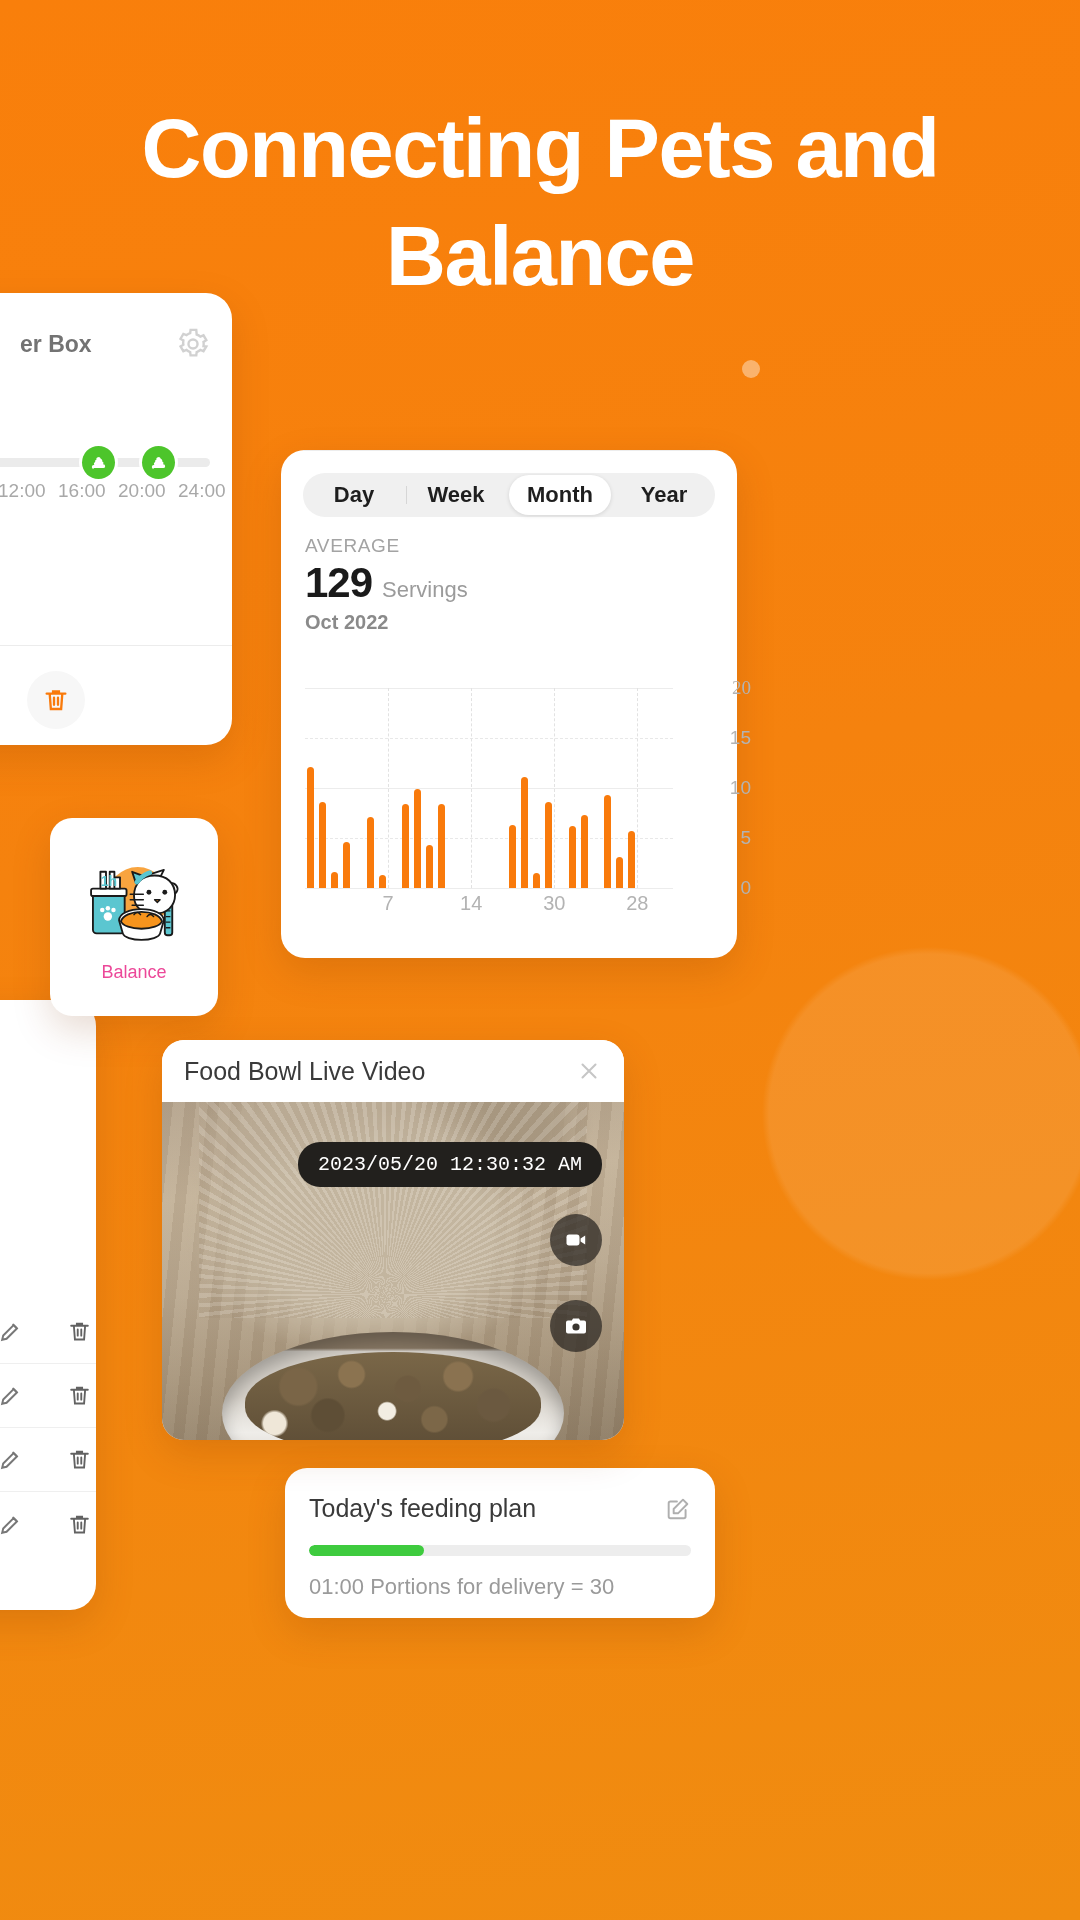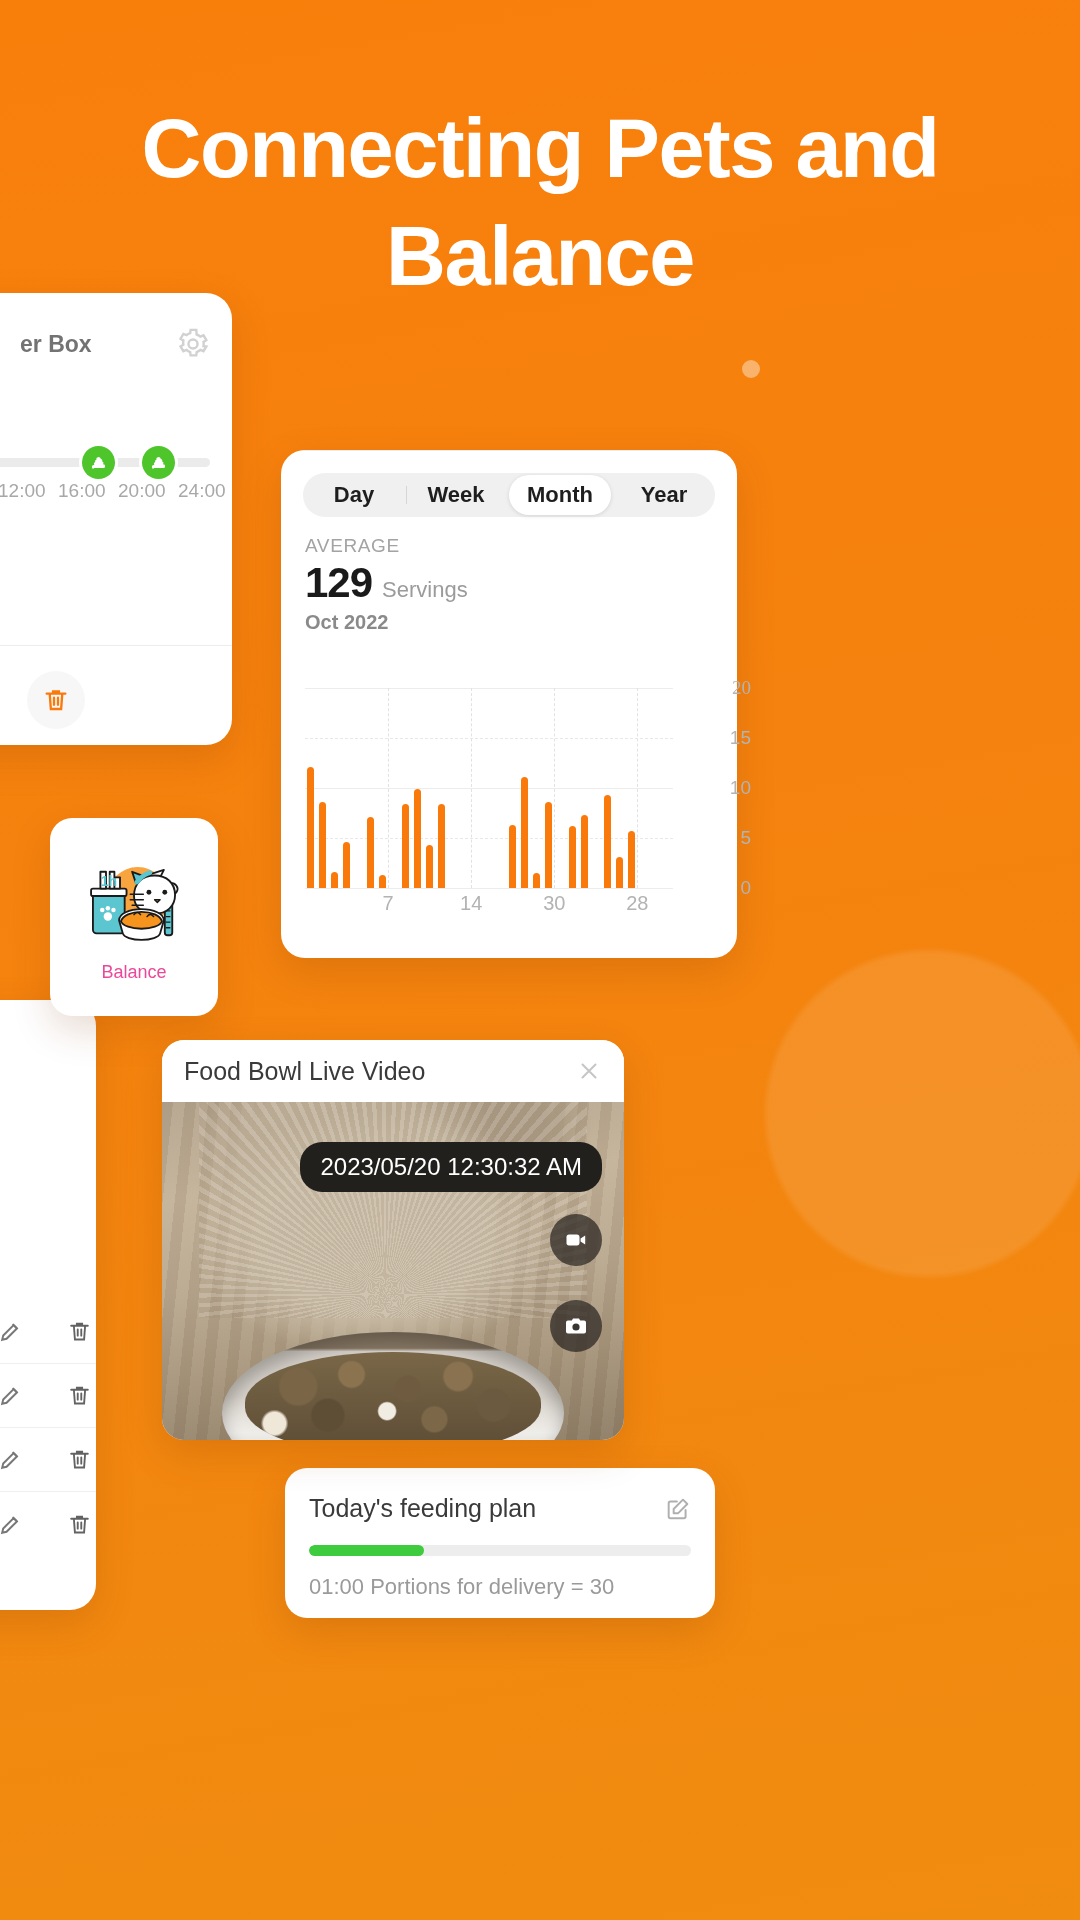--- a/index.html
+++ b/index.html
@@ -222,22 +222,23 @@
       radial-gradient(circle at 28% 62%, #5E4E36 0 7%, transparent 8%),
       radial-gradient(circle at 48% 58%, #F2EDE2 0 5%, transparent 6%),
       radial-gradient(circle at 64% 66%, #7C6748 0 6%, transparent 7%),
       radial-gradient(circle at 84% 52%, #6B5940 0 6%, transparent 7%),
       radial-gradient(circle at 10% 70%, #EFE7D8 0 4%, transparent 5%),
       linear-gradient(180deg,#7A6748,#5C4C35);
   }
   #video-ts {
     position:absolute; right:22px; top:40px;
     background:#22201D; color:#fff;
-    font-size:24px; padding:11px 20px; border-radius:22px;
+    font-size:20px; padding:11px 20px; border-radius:22px;
     white-space:nowrap;
+    font-family:Liberation Mono, monospace;
   }
   .vbtn {
     position:absolute; right:22px;
     width:52px; height:52px; border-radius:50%;
     background:rgba(40,36,32,.72);
     display:flex; align-items:center; justify-content:center;
   }
 
   
   #plan-card {

